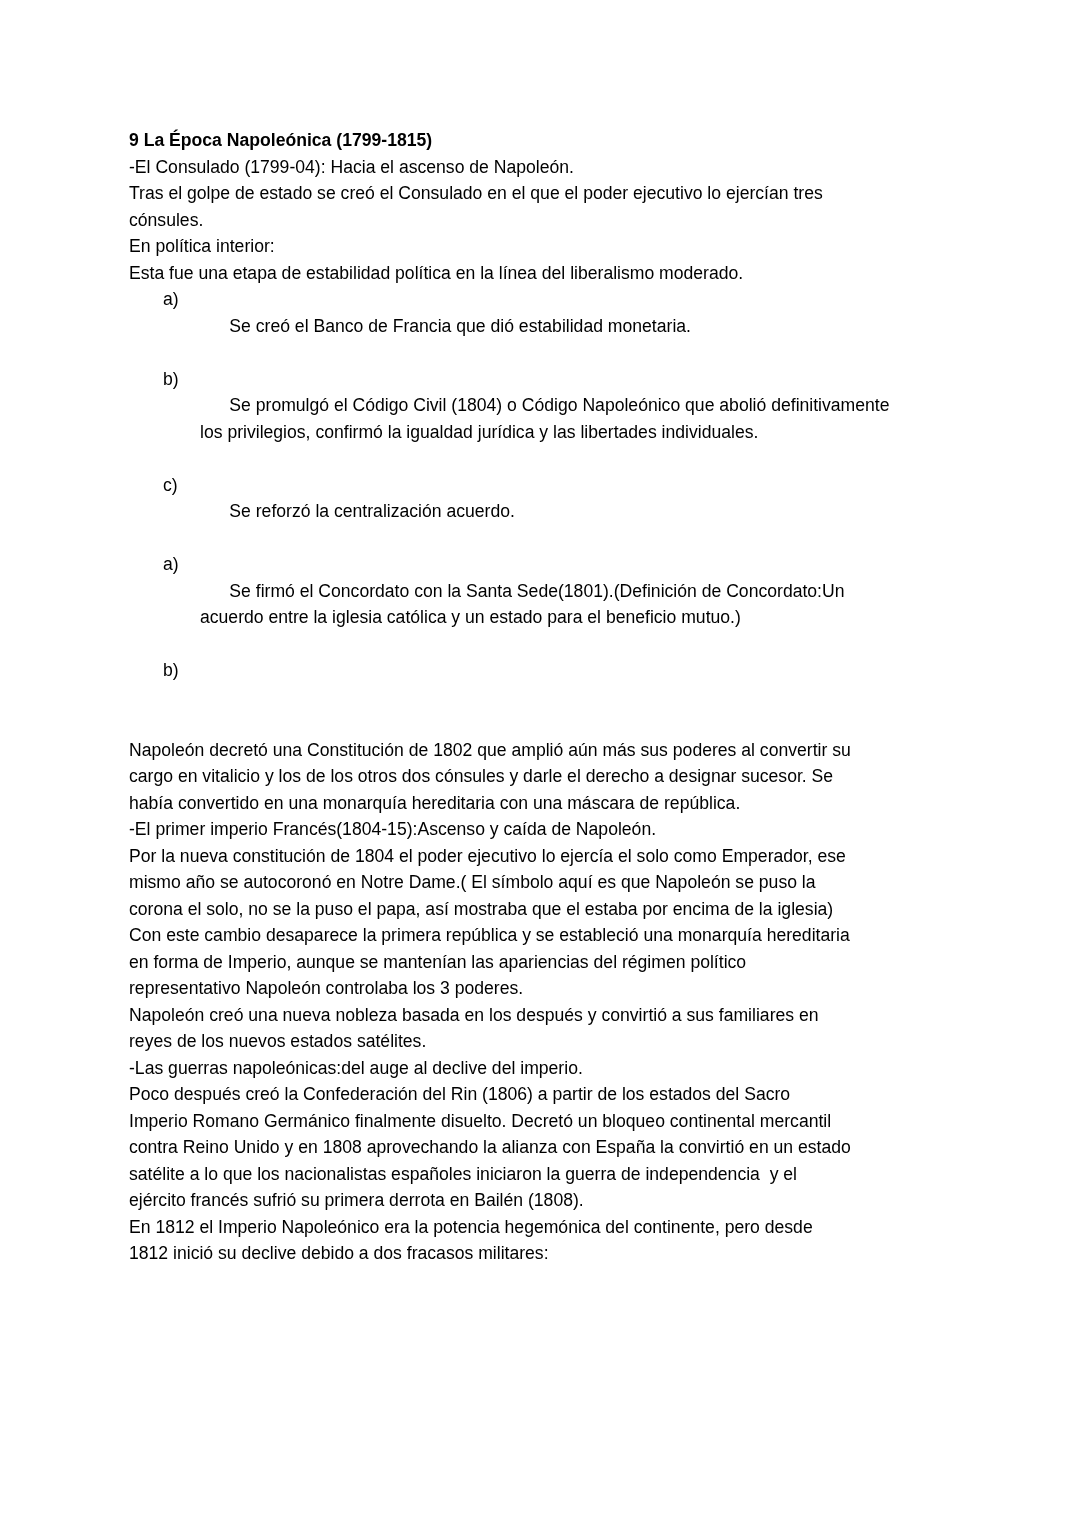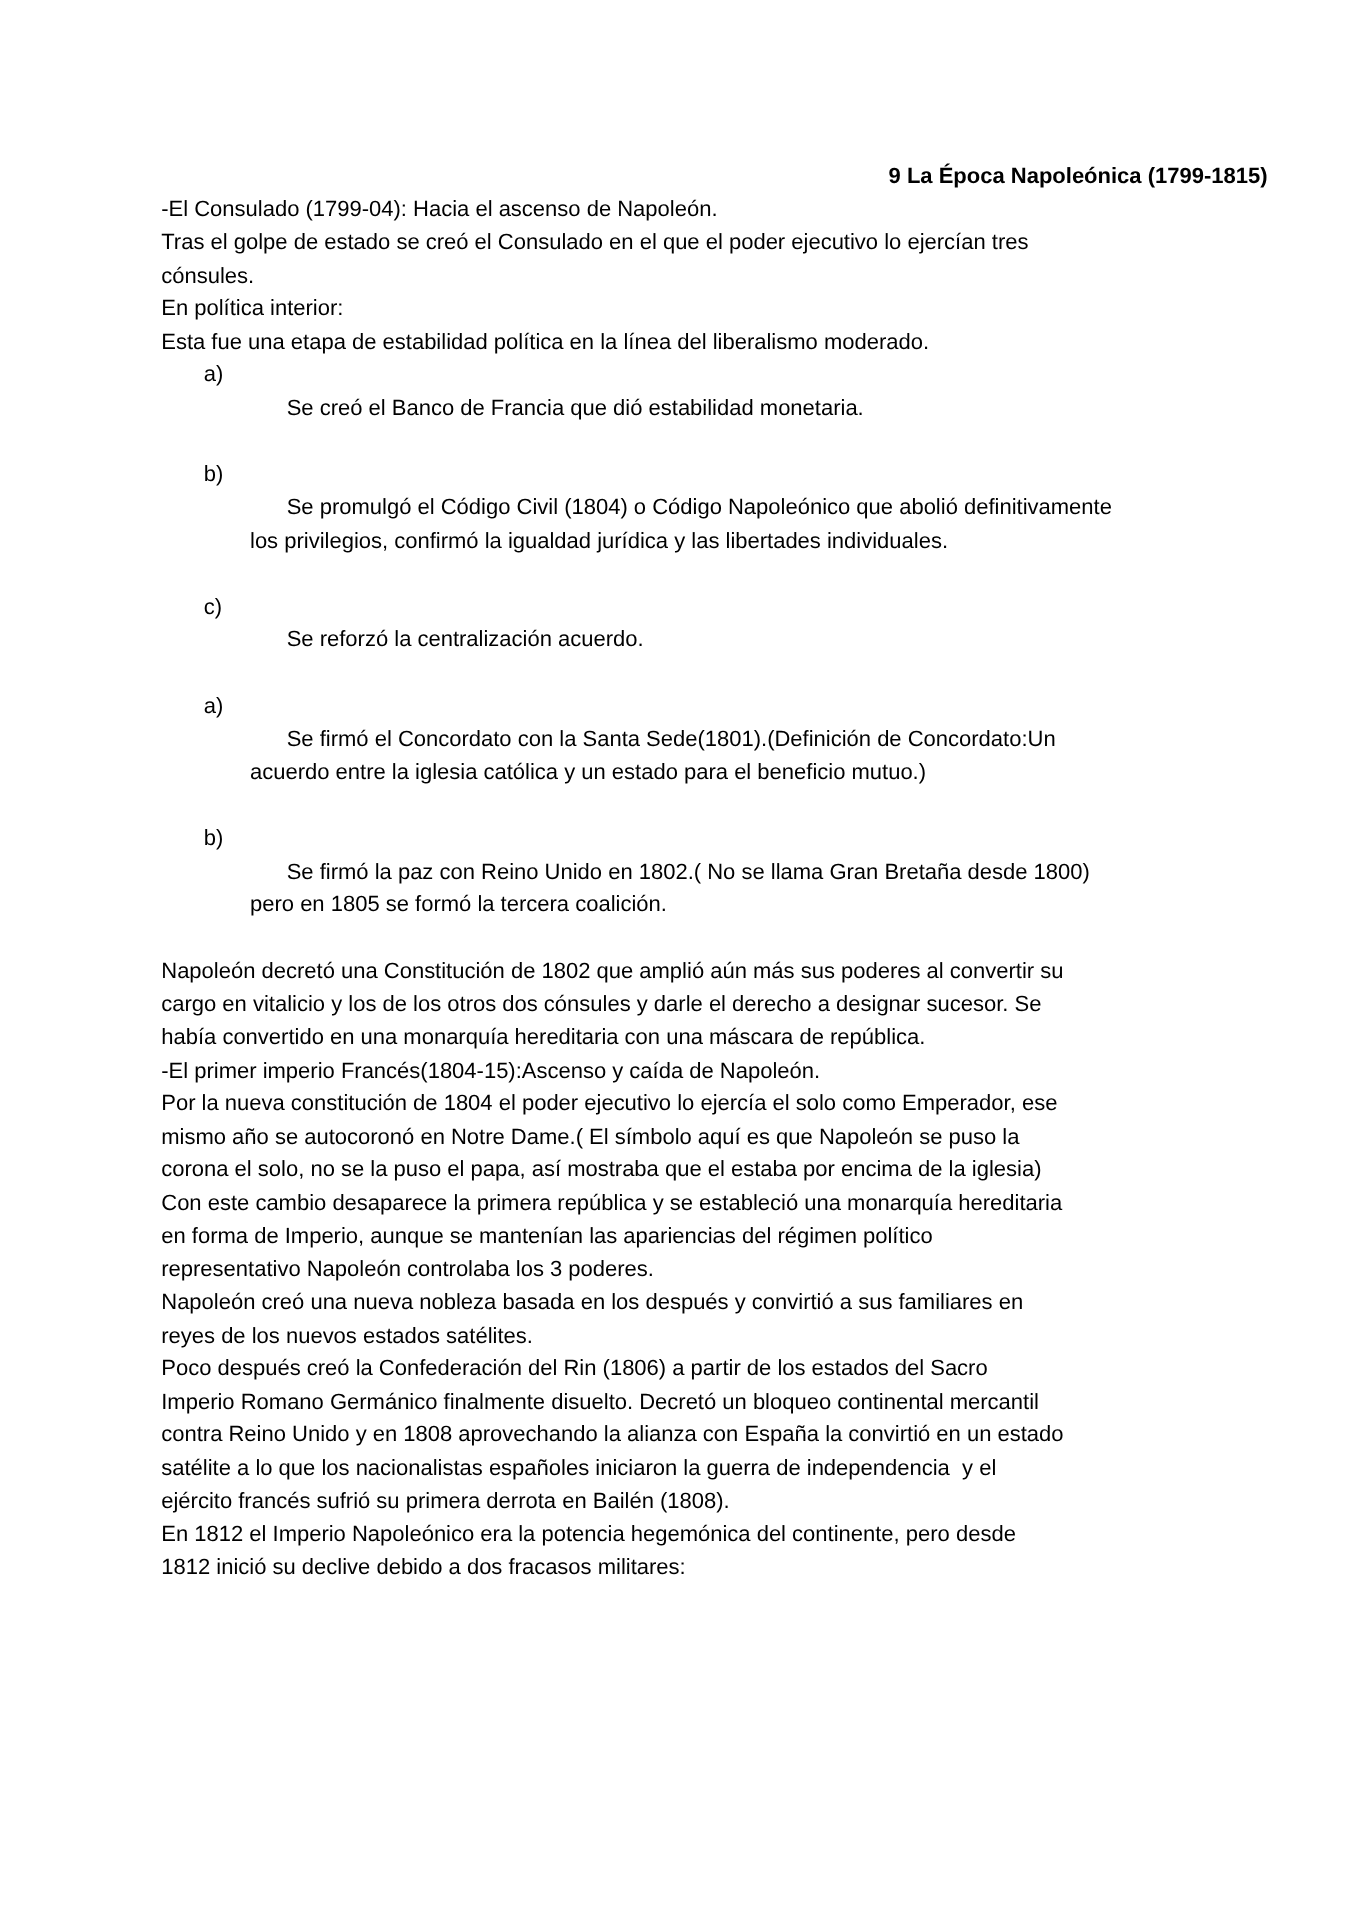--- a/index.html
+++ b/index.html
@@ -19,21 +19,20 @@
     left: 129px;
     top: 127px;
     width: 885px;
     font-size: 17.6px;
     line-height: 26.5px;
   }
   .doc-title {
     margin: 0;
     font-weight: bold;
     white-space: pre-wrap;
-    text-align: right;
   }
   .para {
     margin: 0;
     white-space: pre-wrap;
   }
   .list {
     margin: 0;
   }
   .list-item {
     position: relative;
@@ -73,37 +72,37 @@
     </div>
   </div>
 
 
   <div class="list">
     <div class="list-item">
       <span class="list-marker">a)</span><span>Se firmó el Concordato con la Santa Sede(1801).(Definición de Concordato:Un
 acuerdo entre la iglesia católica y un estado para el beneficio mutuo.)</span>
     </div>
     <div class="list-item">
-      <span class="list-marker">b)</span><span>Se firmó la paz con Reino Unido en 1802.( No se llama Gran Bretaña desde 1800)
-pero en 1805 se formó la tercera coalición.</span>
+      <span class="list-marker">b)</span>
     </div>
   </div>
 
   <p class="para">Napoleón decretó una Constitución de 1802 que amplió aún más sus poderes al convertir su
 cargo en vitalicio y los de los otros dos cónsules y darle el derecho a designar sucesor. Se
 había convertido en una monarquía hereditaria con una máscara de república.</p>
   <p class="para">-El primer imperio Francés(1804-15):Ascenso y caída de Napoleón.</p>
   <p class="para">Por la nueva constitución de 1804 el poder ejecutivo lo ejercía el solo como Emperador, ese
 mismo año se autocoronó en Notre Dame.( El símbolo aquí es que Napoleón se puso la
 corona el solo, no se la puso el papa, así mostraba que el estaba por encima de la iglesia)</p>
   <p class="para">Con este cambio desaparece la primera república y se estableció una monarquía hereditaria
 en forma de Imperio, aunque se mantenían las apariencias del régimen político
 representativo Napoleón controlaba los 3 poderes.</p>
   <p class="para">Napoleón creó una nueva nobleza basada en los después y convirtió a sus familiares en
 reyes de los nuevos estados satélites.</p>
+  <p class="para">-Las guerras napoleónicas:del auge al declive del imperio.</p>
   <p class="para">Poco después creó la Confederación del Rin (1806) a partir de los estados del Sacro
 Imperio Romano Germánico finalmente disuelto. Decretó un bloqueo continental mercantil
 contra Reino Unido y en 1808 aprovechando la alianza con España la convirtió en un estado
 satélite a lo que los nacionalistas españoles iniciaron la guerra de independencia  y el
 ejército francés sufrió su primera derrota en Bailén (1808).</p>
   <p class="para">En 1812 el Imperio Napoleónico era la potencia hegemónica del continente, pero desde
 1812 inició su declive debido a dos fracasos militares:</p>
 
 </div>
 

